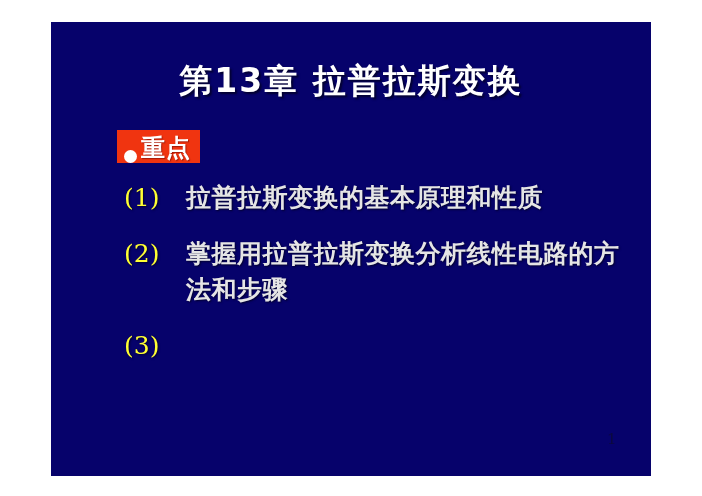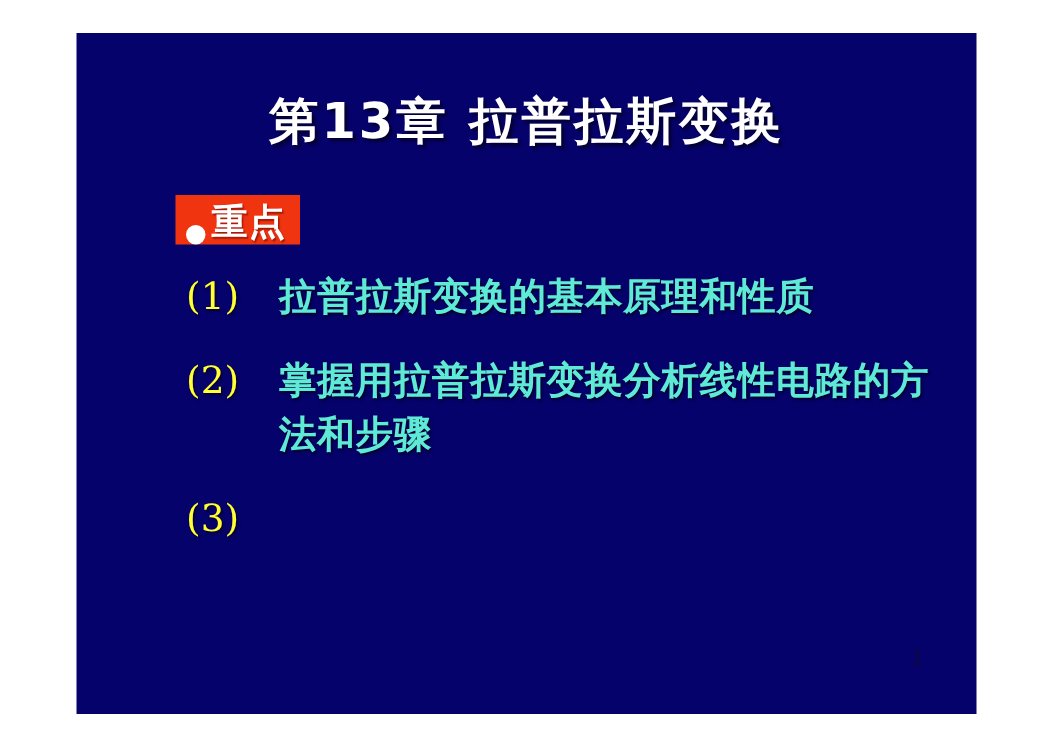--- a/index.html
+++ b/index.html
@@ -92,21 +92,21 @@
     width: 62px;
     color: #ffff33;
     font-family: "DejaVu Serif", "Liberation Serif", serif;
     font-size: 25px;
     line-height: 36px;
     white-space: nowrap;
     text-shadow: 1px 1px 2px rgba(0,0,0,0.6);
   }
   .point-text {
     flex: 1 1 auto;
-    color: #5eead4;
+    color: #e5e5e5;
     font-family: "DejaVu Sans", "Liberation Sans", sans-serif;
     font-size: 25px;
     font-weight: bold;
     line-height: 36px;
     letter-spacing: 0.5px;
     text-shadow: 1px 1px 2px rgba(0,0,0,0.6);
   }
   
   #page-number {
     position: absolute;

